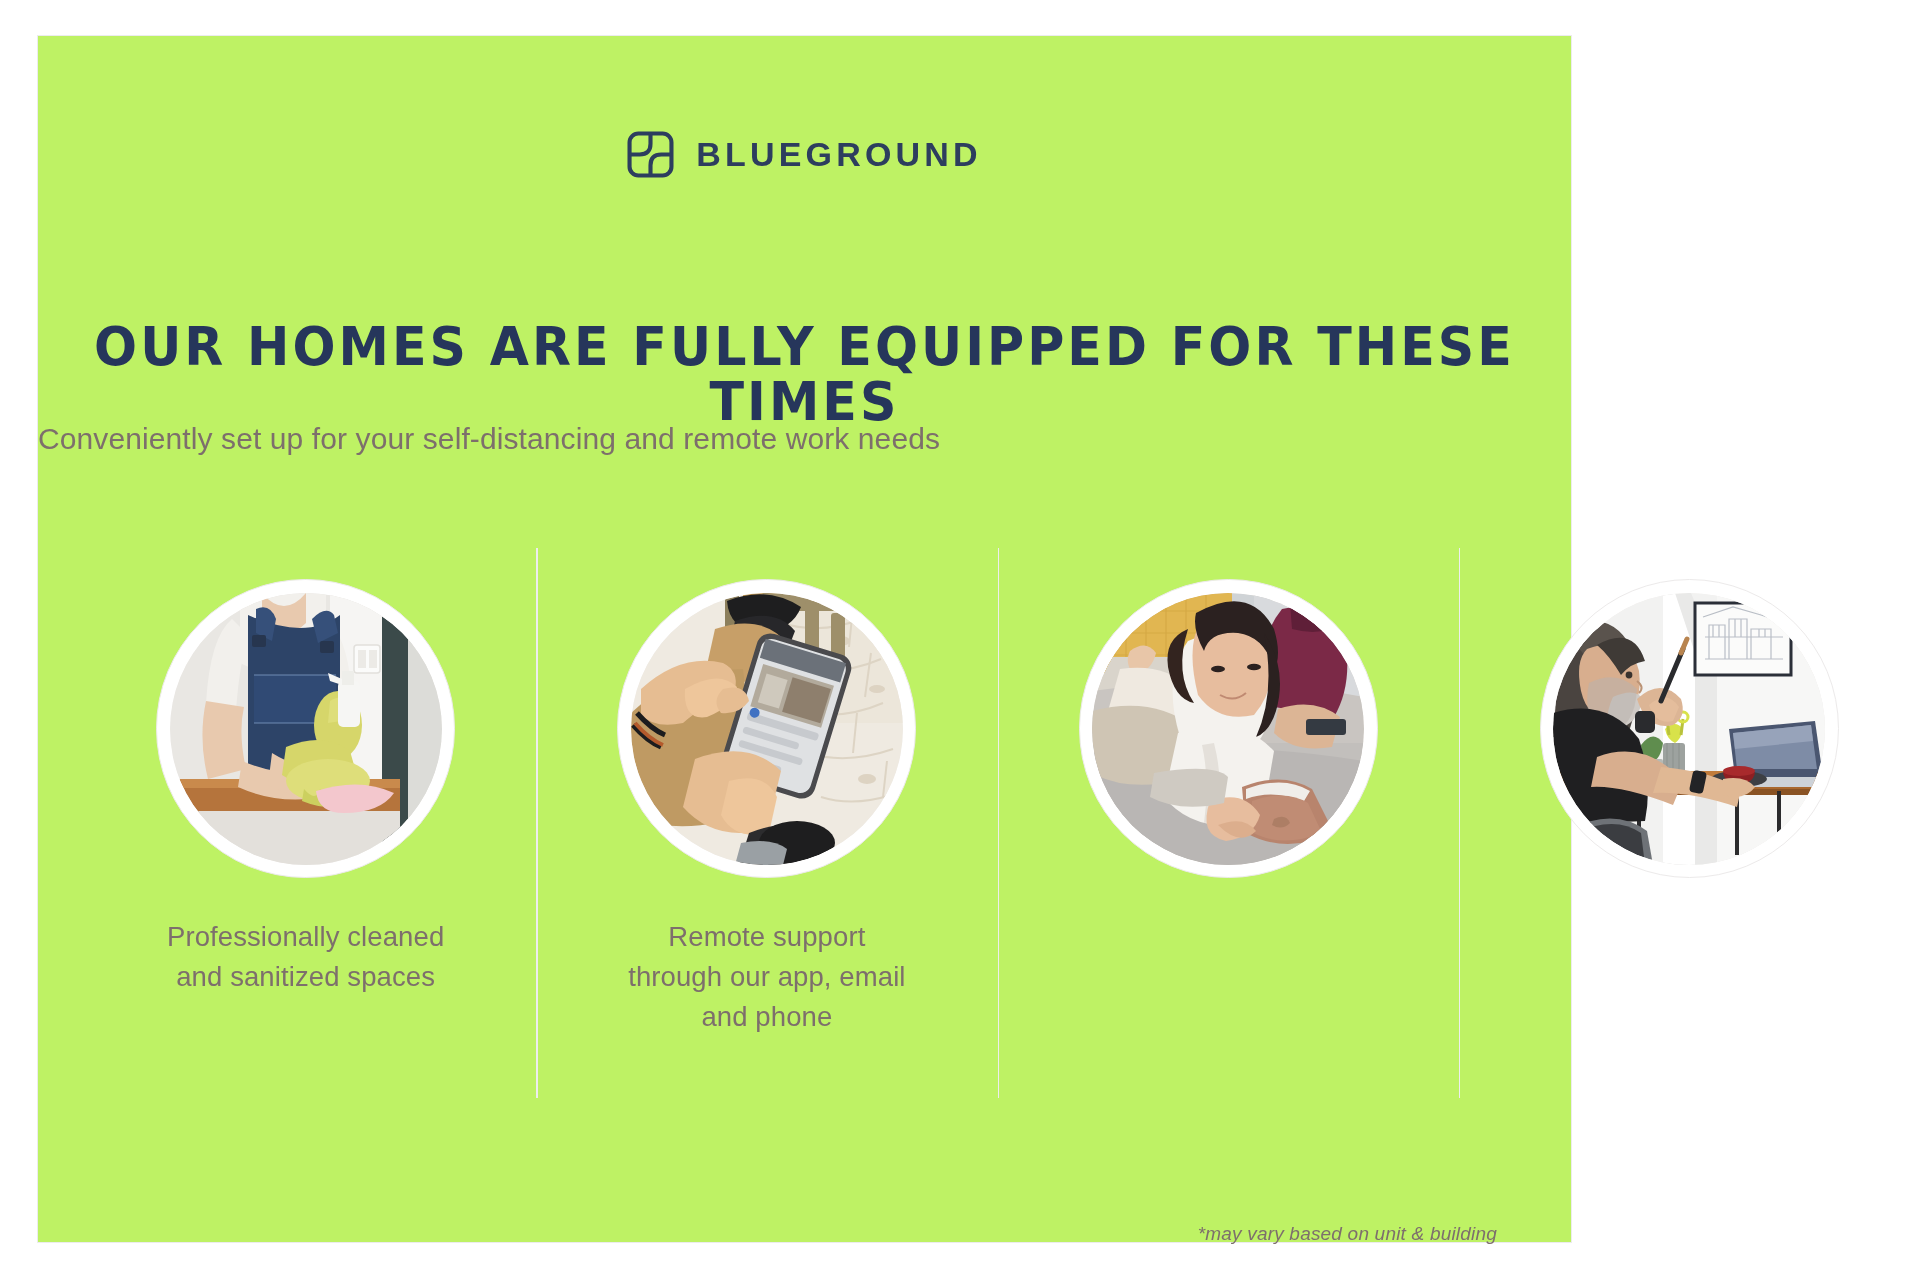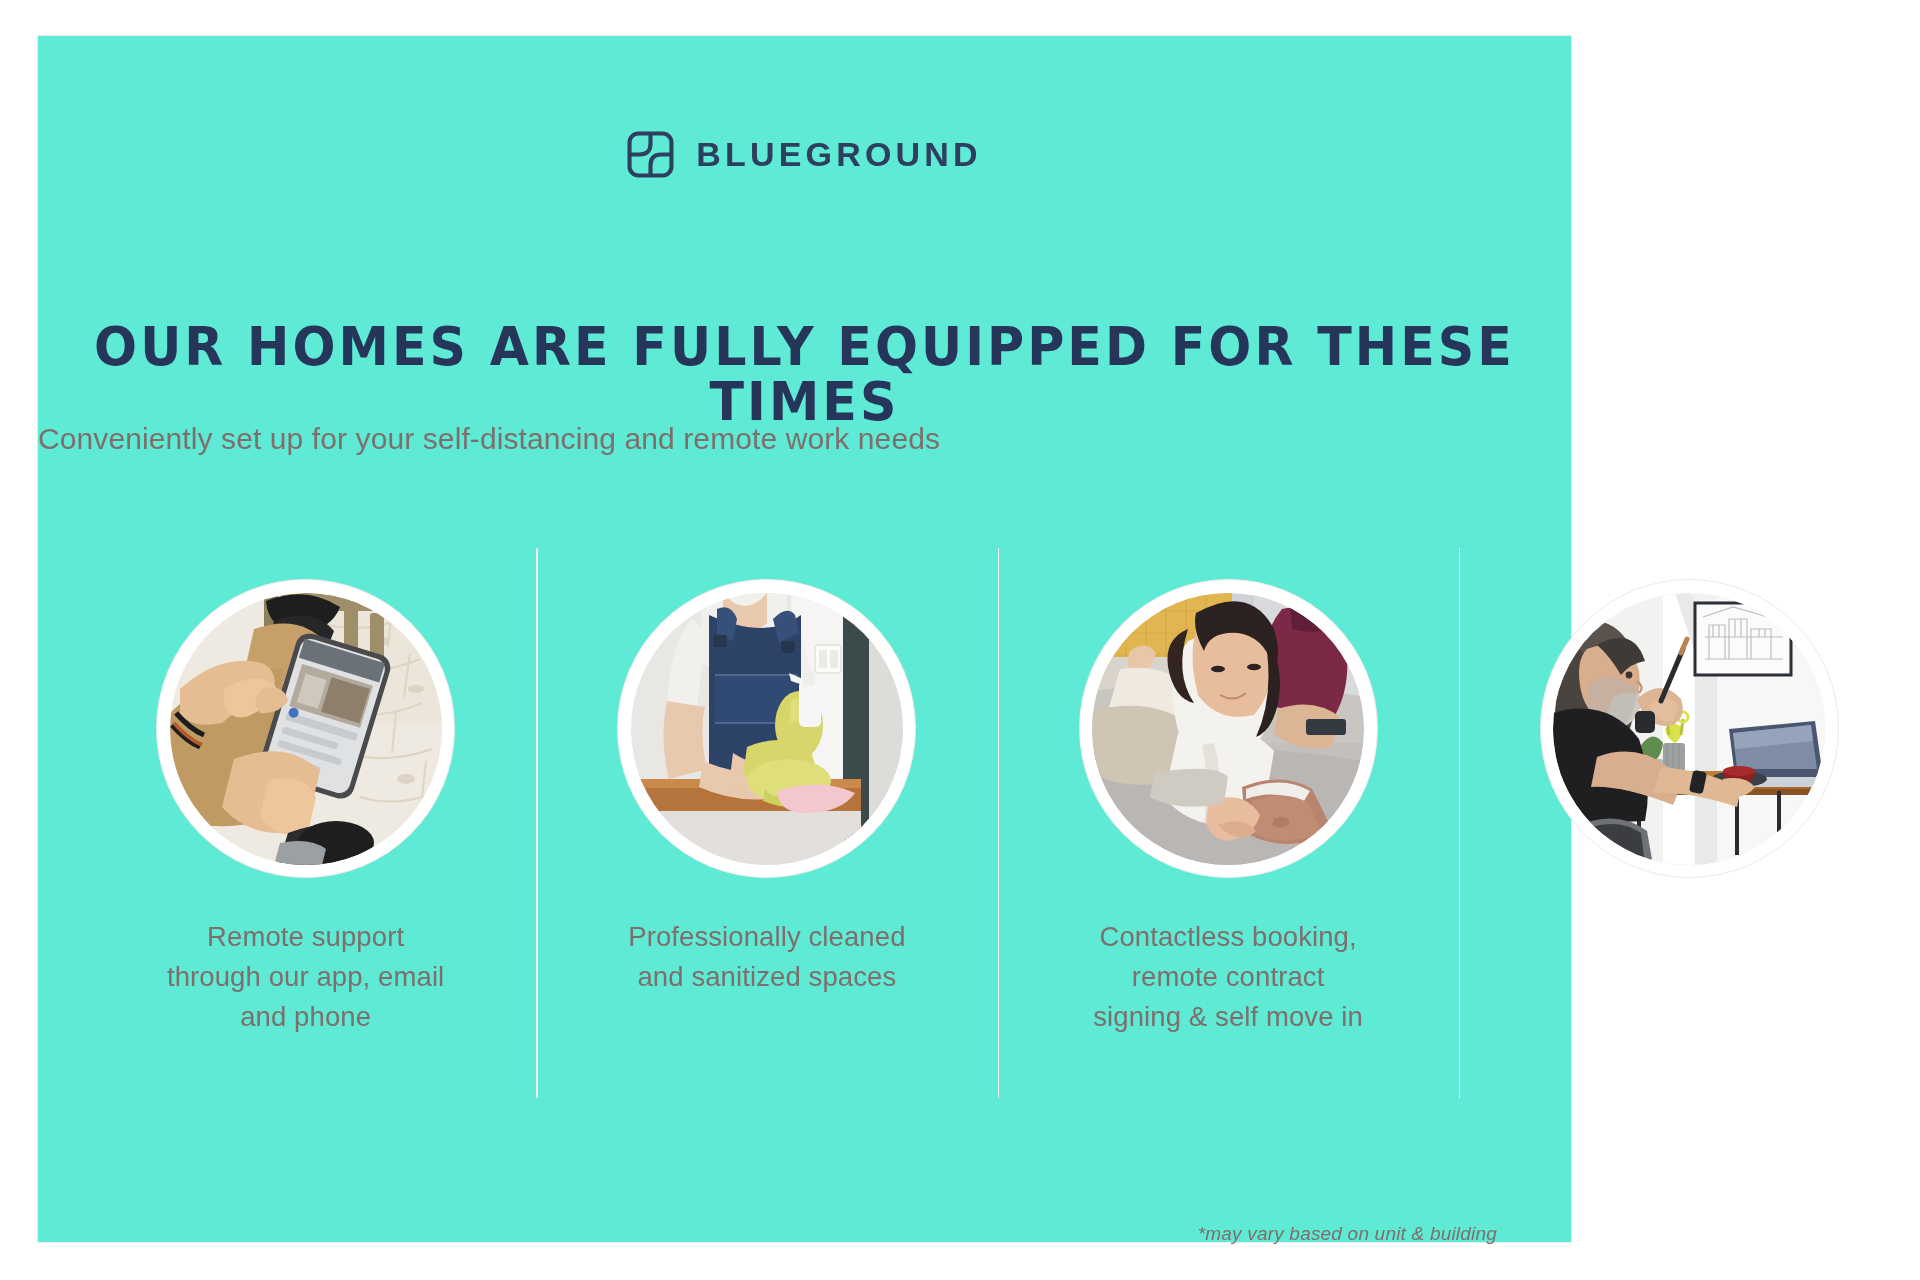--- a/index.html
+++ b/index.html
@@ -23,21 +23,21 @@
     background: #ffffff;
   }
   .card {
     position: absolute;
     left: 37px;
     top: 35px;
     width: 1535px;
     height: 1208px;
     box-sizing: border-box;
     border: 1.5px solid #ececed;
-    background: #5eead4;
+    background: #bef264;
   }
 
   
   .logo-row {
     position: absolute;
     left: 0;
     top: 95px;
     width: 100%;
     display: flex;
     align-items: center;
@@ -180,95 +180,20 @@
         </svg>
       </span>
       <span class="logo-word">BLUEGROUND</span>
     </div>
 
     <h1 class="headline">OUR HOMES ARE FULLY EQUIPPED FOR THESE TIMES</h1>
 
     <p class="subtitle">Conveniently set up for your self-distancing and remote work needs</p>
 
     <div class="features">
-
-      <div class="feature">
-        <div class="photo-ring">
-          <div class="photo">
-            <svg viewBox="0 0 272 272" xmlns="http://www.w3.org/2000/svg">
-              <defs>
-                <clipPath id="c2">
-                    <circle cx="136" cy="136" r="136"></circle>
-                  </clipPath>
-              </defs>
-              <g clip-path="url(#c2)">
-                <rect width="272" height="272" fill="#efeae1"></rect>
-                <path d="M150 0 h122 v130 h-122z" fill="#ece6da"></path>
-                <g stroke="#ddd4c4" stroke-width="2" fill="none">
-                  <path d="M150 30 q40 12 80 -4"></path>
-                    <path d="M154 72 q50 14 96 -6"></path>
-                  <path d="M160 116 q46 14 92 -6"></path>
-                    <path d="M176 160 q40 12 86 -4"></path>
-                  <path d="M190 204 q32 10 70 -2"></path>
-                  <path d="M184 8 l-6 40"></path>
-                    <path d="M222 14 l-4 40"></path>
-                  <path d="M240 60 l-6 44"></path>
-                    <path d="M196 66 l-4 44"></path>
-                  <path d="M226 120 l-4 40"></path>
-                    <path d="M256 168 l-4 36"></path>
-                </g>
-                <g fill="#ddd3c2">
-                  <ellipse cx="210" cy="48" rx="9" ry="5"></ellipse>
-                    <ellipse cx="246" cy="96" rx="8" ry="4"></ellipse>
-                  <ellipse cx="176" cy="136" rx="8" ry="4"></ellipse>
-                    <ellipse cx="236" cy="186" rx="9" ry="5"></ellipse>
-                </g>
-                <path d="M112 0 h40 v10 q-20 10 -40 0z" fill="#c49a55"></path>
-                <rect x="130" y="0" width="86" height="18" rx="4" fill="#9e8f6a"></rect>
-                <rect x="174" y="8" width="14" height="74" rx="3" fill="#9e8f6a"></rect>
-                <rect x="200" y="20" width="14" height="74" rx="3" fill="#9e8f6a"></rect>
-                <rect x="94" y="0" width="14" height="62" rx="4" fill="#8c7f5c"></rect>
-                <path d="M96 8 q40 -16 74 6 q-8 22 -40 28 q-32 -6 -34 -34z" fill="#1e1e1f"></path>
-                <path d="M104 28 q40 -14 60 10 l-10 26 q-34 10 -56 -10z" fill="#27272a"></path>
-                <path d="M84 36 q46 -16 72 14 l-14 36 q-40 10 -66 -14z" fill="#c79f68"></path>
-                <path d="M0 120 q46 -44 112 -44 l16 140 q-70 30 -128 8z" fill="#bf9a63"></path>
-                <rect x="106" y="48" width="98" height="150" rx="14" fill="#4a4a4d" transform="rotate(17 155 123)"></rect>
-                <rect x="111" y="53" width="88" height="140" rx="11" fill="#dfe1e3" transform="rotate(17 155 123)"></rect>
-                <g transform="rotate(17 155 123)">
-                  <rect x="113" y="55" width="84" height="20" fill="#6b7179"></rect>
-                  <rect x="118" y="80" width="74" height="44" fill="#b2aa9c"></rect>
-                  <rect x="124" y="88" width="22" height="30" fill="#cfc9bd"></rect>
-                  <rect x="150" y="84" width="40" height="36" fill="#8e7f6d"></rect>
-                  <rect x="118" y="130" width="74" height="8" rx="3" fill="#c7cace"></rect>
-                  <rect x="118" y="145" width="58" height="7" rx="3" fill="#c7cace"></rect>
-                  <rect x="118" y="159" width="66" height="7" rx="3" fill="#c7cace"></rect>
-                  <rect x="118" y="173" width="48" height="7" rx="3" fill="#c7cace"></rect>
-                  <circle cx="124" cy="129" r="5" fill="#4172c2"></circle>
-                </g>
-                <path d="M10 96 q40 -36 82 -26 q16 8 12 26 q-34 18 -52 34 q-28 6 -42 -8z" fill="#e6bd92"></path>
-                <path d="M54 96 q34 -20 52 -2 q-4 20 -30 30 q-24 4 -22 -28z" fill="#eec69b"></path>
-                <path d="M92 96 q22 -6 26 12 q-10 14 -28 12 q-10 -12 2 -24z" fill="#e6bd92"></path>
-                <g stroke="#1c1c1e" stroke-width="5" fill="none">
-                  <path d="M6 120 q14 16 28 22"></path>
-                    <path d="M2 132 q14 16 28 22"></path>
-                </g>
-                <path d="M4 130 q14 16 28 22" stroke="#b45a2c" stroke-width="4" fill="none"></path>
-                <path d="M64 166 q54 -20 86 12 l-14 58 q-52 14 -84 -22z" fill="#e6bd92"></path>
-                <path d="M98 188 q36 -10 48 16 l-8 36 q-34 8 -48 -18z" fill="#eec69b"></path>
-                <path d="M118 240 q46 -18 78 2 l4 30 h-92z" fill="#2c2c2e"></path>
-                <ellipse cx="166" cy="250" rx="38" ry="22" fill="#1e1e1f"></ellipse>
-                <path d="M110 250 q30 -6 46 6 l-4 16 h-48z" fill="#9aa0a4"></path>
-              </g>
-            </svg>
-          </div>
-        </div>
-        <div class="caption">Remote support
-through our app, email
-and phone</div>
-      </div>
 
       <div class="feature">
         <div class="photo-ring">
           <div class="photo">
             <svg viewBox="0 0 272 272" xmlns="http://www.w3.org/2000/svg">
               <defs>
                 <clipPath id="c1">
                     <circle cx="136" cy="136" r="136"></circle>
                   </clipPath>
               </defs>
@@ -312,20 +237,95 @@
         </div>
         <div class="caption">Professionally cleaned
 and sanitized spaces</div>
       </div>
 
       <div class="feature">
         <div class="photo-ring">
           <div class="photo">
             <svg viewBox="0 0 272 272" xmlns="http://www.w3.org/2000/svg">
               <defs>
+                <clipPath id="c2">
+                    <circle cx="136" cy="136" r="136"></circle>
+                  </clipPath>
+              </defs>
+              <g clip-path="url(#c2)">
+                <rect width="272" height="272" fill="#efeae1"></rect>
+                <path d="M150 0 h122 v130 h-122z" fill="#ece6da"></path>
+                <g stroke="#ddd4c4" stroke-width="2" fill="none">
+                  <path d="M150 30 q40 12 80 -4"></path>
+                    <path d="M154 72 q50 14 96 -6"></path>
+                  <path d="M160 116 q46 14 92 -6"></path>
+                    <path d="M176 160 q40 12 86 -4"></path>
+                  <path d="M190 204 q32 10 70 -2"></path>
+                  <path d="M184 8 l-6 40"></path>
+                    <path d="M222 14 l-4 40"></path>
+                  <path d="M240 60 l-6 44"></path>
+                    <path d="M196 66 l-4 44"></path>
+                  <path d="M226 120 l-4 40"></path>
+                    <path d="M256 168 l-4 36"></path>
+                </g>
+                <g fill="#ddd3c2">
+                  <ellipse cx="210" cy="48" rx="9" ry="5"></ellipse>
+                    <ellipse cx="246" cy="96" rx="8" ry="4"></ellipse>
+                  <ellipse cx="176" cy="136" rx="8" ry="4"></ellipse>
+                    <ellipse cx="236" cy="186" rx="9" ry="5"></ellipse>
+                </g>
+                <path d="M112 0 h40 v10 q-20 10 -40 0z" fill="#c49a55"></path>
+                <rect x="130" y="0" width="86" height="18" rx="4" fill="#9e8f6a"></rect>
+                <rect x="174" y="8" width="14" height="74" rx="3" fill="#9e8f6a"></rect>
+                <rect x="200" y="20" width="14" height="74" rx="3" fill="#9e8f6a"></rect>
+                <rect x="94" y="0" width="14" height="62" rx="4" fill="#8c7f5c"></rect>
+                <path d="M96 8 q40 -16 74 6 q-8 22 -40 28 q-32 -6 -34 -34z" fill="#1e1e1f"></path>
+                <path d="M104 28 q40 -14 60 10 l-10 26 q-34 10 -56 -10z" fill="#27272a"></path>
+                <path d="M84 36 q46 -16 72 14 l-14 36 q-40 10 -66 -14z" fill="#c79f68"></path>
+                <path d="M0 120 q46 -44 112 -44 l16 140 q-70 30 -128 8z" fill="#bf9a63"></path>
+                <rect x="106" y="48" width="98" height="150" rx="14" fill="#4a4a4d" transform="rotate(17 155 123)"></rect>
+                <rect x="111" y="53" width="88" height="140" rx="11" fill="#dfe1e3" transform="rotate(17 155 123)"></rect>
+                <g transform="rotate(17 155 123)">
+                  <rect x="113" y="55" width="84" height="20" fill="#6b7179"></rect>
+                  <rect x="118" y="80" width="74" height="44" fill="#b2aa9c"></rect>
+                  <rect x="124" y="88" width="22" height="30" fill="#cfc9bd"></rect>
+                  <rect x="150" y="84" width="40" height="36" fill="#8e7f6d"></rect>
+                  <rect x="118" y="130" width="74" height="8" rx="3" fill="#c7cace"></rect>
+                  <rect x="118" y="145" width="58" height="7" rx="3" fill="#c7cace"></rect>
+                  <rect x="118" y="159" width="66" height="7" rx="3" fill="#c7cace"></rect>
+                  <rect x="118" y="173" width="48" height="7" rx="3" fill="#c7cace"></rect>
+                  <circle cx="124" cy="129" r="5" fill="#4172c2"></circle>
+                </g>
+                <path d="M10 96 q40 -36 82 -26 q16 8 12 26 q-34 18 -52 34 q-28 6 -42 -8z" fill="#e6bd92"></path>
+                <path d="M54 96 q34 -20 52 -2 q-4 20 -30 30 q-24 4 -22 -28z" fill="#eec69b"></path>
+                <path d="M92 96 q22 -6 26 12 q-10 14 -28 12 q-10 -12 2 -24z" fill="#e6bd92"></path>
+                <g stroke="#1c1c1e" stroke-width="5" fill="none">
+                  <path d="M6 120 q14 16 28 22"></path>
+                    <path d="M2 132 q14 16 28 22"></path>
+                </g>
+                <path d="M4 130 q14 16 28 22" stroke="#b45a2c" stroke-width="4" fill="none"></path>
+                <path d="M64 166 q54 -20 86 12 l-14 58 q-52 14 -84 -22z" fill="#e6bd92"></path>
+                <path d="M98 188 q36 -10 48 16 l-8 36 q-34 8 -48 -18z" fill="#eec69b"></path>
+                <path d="M118 240 q46 -18 78 2 l4 30 h-92z" fill="#2c2c2e"></path>
+                <ellipse cx="166" cy="250" rx="38" ry="22" fill="#1e1e1f"></ellipse>
+                <path d="M110 250 q30 -6 46 6 l-4 16 h-48z" fill="#9aa0a4"></path>
+              </g>
+            </svg>
+          </div>
+        </div>
+        <div class="caption">Remote support
+through our app, email
+and phone</div>
+      </div>
+
+      <div class="feature">
+        <div class="photo-ring">
+          <div class="photo">
+            <svg viewBox="0 0 272 272" xmlns="http://www.w3.org/2000/svg">
+              <defs>
                 <clipPath id="c3">
                     <circle cx="136" cy="136" r="136"></circle>
                   </clipPath>
               </defs>
               <g clip-path="url(#c3)">
                 <rect width="272" height="272" fill="#e2ded9"></rect>
                 <rect x="0" y="0" width="140" height="80" fill="#dfb14d"></rect>
                 <rect x="0" y="0" width="140" height="80" fill="#e3b955" opacity="0.6"></rect>
                 <g stroke="#cc9f3c" stroke-width="1.2" opacity="0.55">
                   <path d="M14 0 v80"></path>
@@ -370,23 +370,20 @@
                 <path d="M154 196 q38 -14 64 2 l-6 10 q-32 -12 -58 -2z" fill="#f0eeea"></path>
                 <path d="M160 208 q34 -12 56 2 l14 30 q-42 16 -72 -2z" fill="#c08c74"></path>
                 <path d="M182 226 q12 -6 16 4 q-8 8 -18 2z" fill="#a87a62" opacity="0.8"></path>
                 <path d="M118 208 q34 -12 50 14 q-6 22 -34 26 q-28 -6 -16 -40z" fill="#e7bd9e"></path>
                 <path d="M126 232 q26 -10 38 6 q-16 16 -38 -6z" fill="#dcae8d"></path>
                 <path d="M62 180 q60 -10 74 4 l-4 26 q-44 10 -74 -6z" fill="#cfcac2"></path>
               </g>
             </svg>
           </div>
         </div>
-        <div class="caption">Contactless booking,
-remote contract
-signing &amp; self move in</div>
       </div>
 
       <div class="feature">
         <div class="photo-ring">
           <div class="photo">
             <svg viewBox="0 0 272 272" xmlns="http://www.w3.org/2000/svg">
               <defs>
                 <clipPath id="c4">
                     <circle cx="136" cy="136" r="136"></circle>
                   </clipPath>

